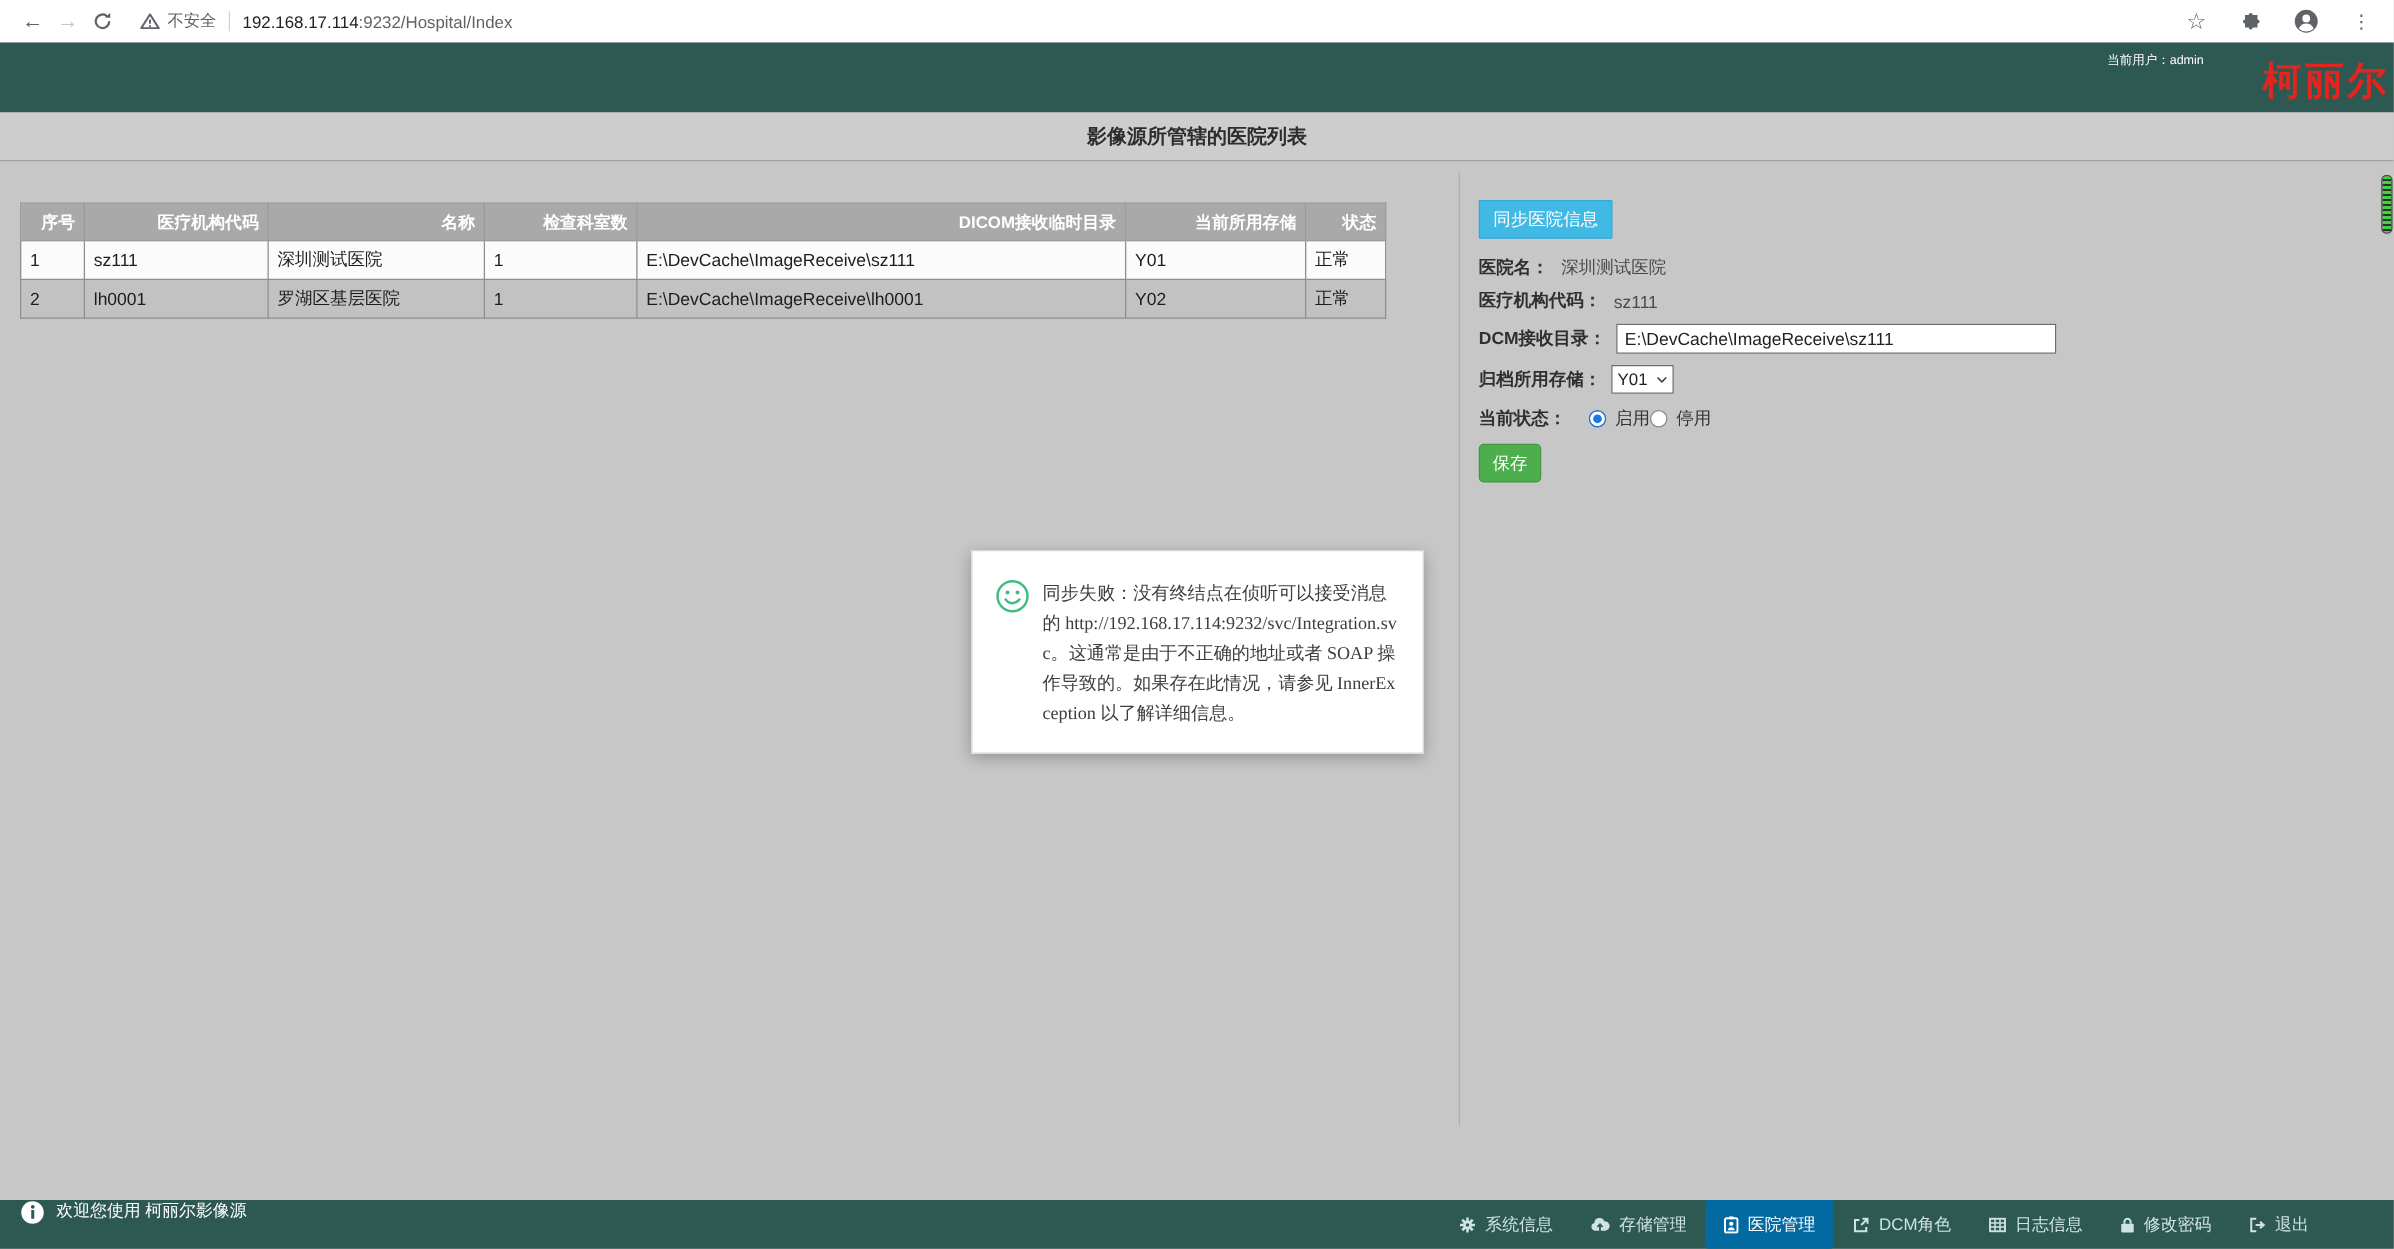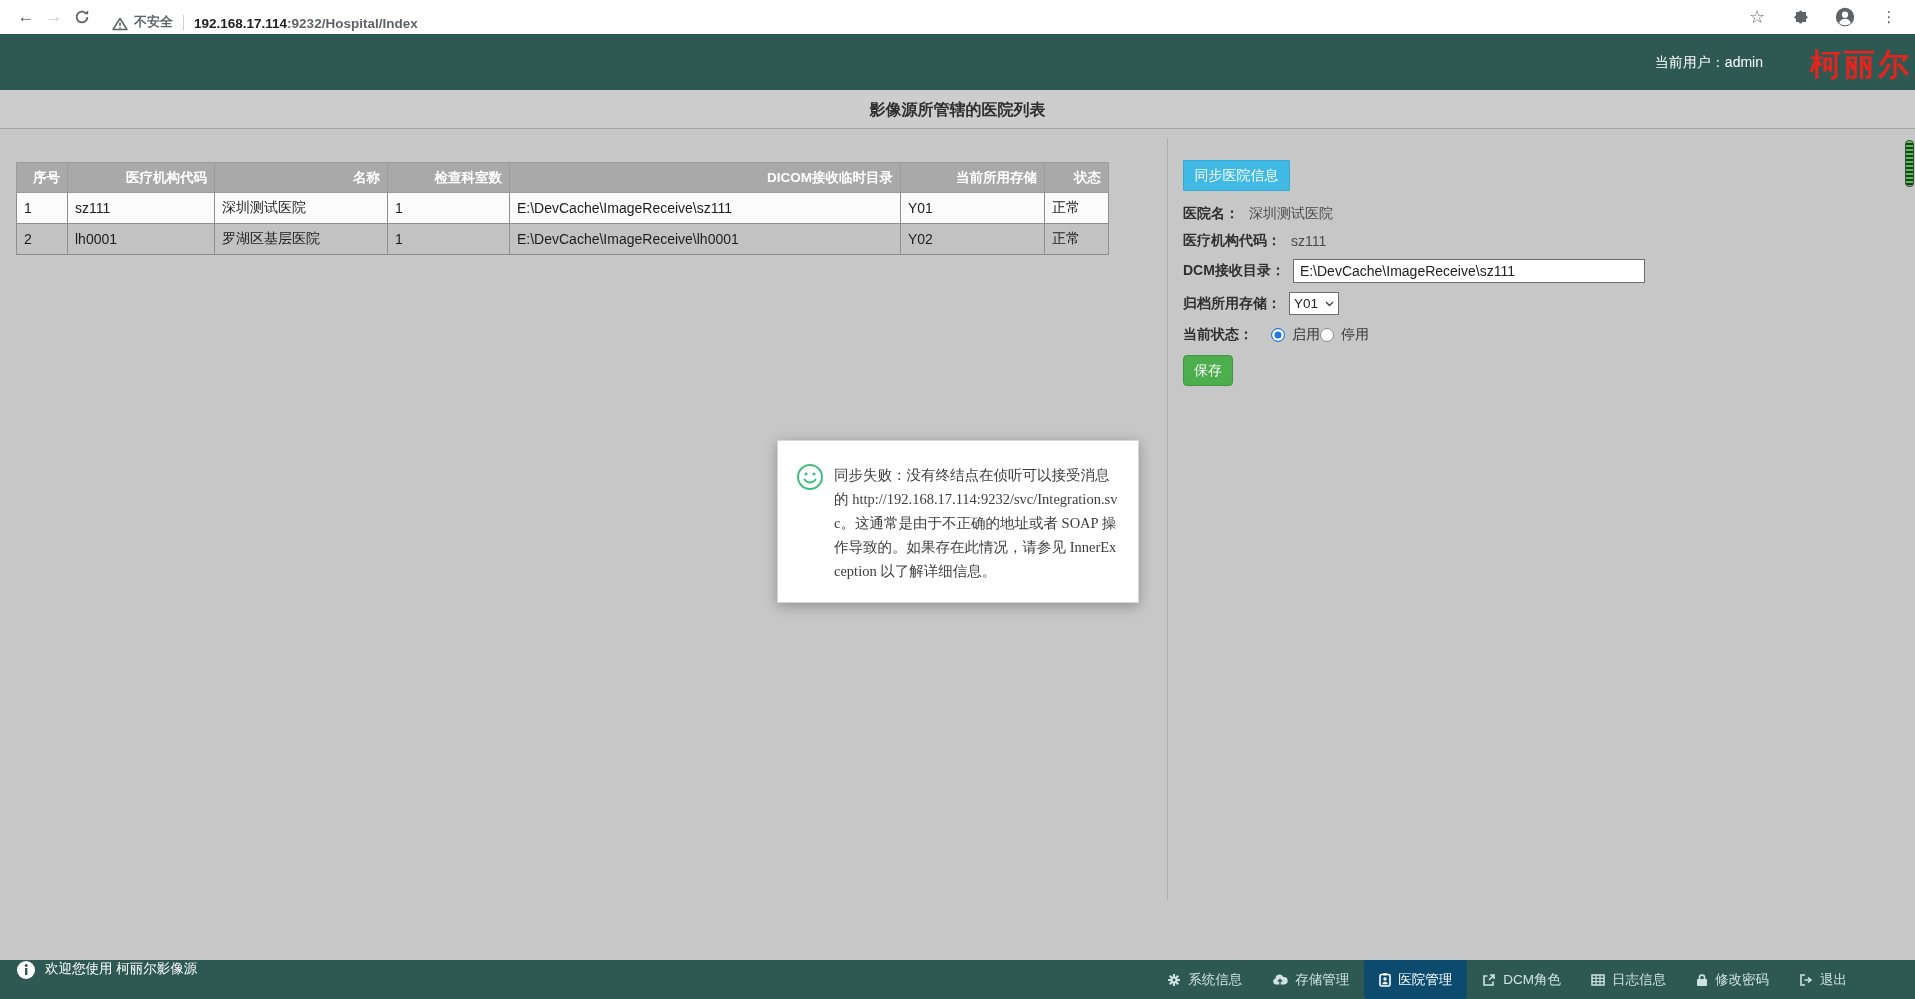--- a/index.html
+++ b/index.html
@@ -5,30 +5,30 @@
   * { margin:0; padding:0; box-sizing:border-box; }
   html,body { width:1915px; height:999px; overflow:hidden;
     font-family:"Liberation Sans","DejaVu Sans",sans-serif; background:#c7c7c7; }
 
   
   #browser-bar { position:absolute; left:0; top:0; width:1915px; height:34px;
     background:#ffffff; display:flex; align-items:center; padding:0 12px; }
   .nav-ico { width:28px; height:28px; display:flex; align-items:center; justify-content:center;
     font-size:17px; color:#5f6368; cursor:pointer; }
   .nav-ico.disabled { color:#c3c7cb; }
-  #omnibox { flex:1; display:flex; align-items:flex-end; margin-left:10px; height:28px;
-    padding-left:6px; font-size:13px; color:#5f6368;font-weight:bold; }
+  #omnibox { flex:1; display:flex; align-items:center; margin-left:10px; height:28px;
+    padding-left:6px; font-size:13px; color:#5f6368; }
   #omnibox .sep { width:1px; height:16px; background:#d0d3d6; margin:0 10px; }
   #omnibox .url { font-size:13.5px; color:#202124; }
   #omnibox .url-rest { color:#5f6368; }
   #browser-right { display:flex; align-items:center; gap:16px; margin-left:12px; }
 
   
   #app-header { position:absolute; left:0; top:34px; width:1915px; height:56px; background:#2e5953; }
-  #current-user { position:absolute; right:152px; top:20px; color:#ffffff; font-size:14px; }
+  #current-user { position:absolute; right:152px; top:7px; color:#ffffff; font-size:10px; }
   #logo { position:absolute; right:3px; top:15px; font-size:31px; font-weight:bold;
     color:#e3251f; letter-spacing:3px; line-height:1; }
 
   
   #title-bar { position:absolute; left:0; top:90px; width:1915px; height:39px;
     background:#cdcdcd; border-bottom:1px solid #a2a2a2; text-align:center; }
   #page-title { line-height:39px; font-size:16px; font-weight:bold; color:#2e2e2e; }
 
   
   #content { position:absolute; left:0; top:130px; width:1915px; height:830px; background:#c7c7c7; }
@@ -73,21 +73,21 @@
     color:#3d3d3d; word-break:break-all; }
 
   
   #footer { position:absolute; left:0; top:960px; width:1915px; height:39px; background:#2e5953;
     display:flex; align-items:flex-start; padding-left:16px; color:#ffffff; }
   #welcome { margin-left:9px; font-size:13.5px; }
   #footer-nav { margin-left:auto; height:100%; display:flex; align-items:stretch; padding-right:53px; }
   .nav-item { display:flex; align-items:center; gap:7px; padding:0 15px; font-size:13.5px;
     color:#cfe3e1; cursor:pointer; }
   .nav-item svg { display:block; }
-  .nav-item.active { background:#0c4a6e; color:#ffffff; border-radius:3px; }
+  .nav-item.active { background:#0369a1; color:#ffffff; border-radius:3px; }
 
   
   #scroll-thumb { position:absolute; right:1px; top:140px; width:9px; height:47px;
     border:1px solid #454545; border-radius:4px;
     background:repeating-linear-gradient(#3fd23f 0 2px, #303030 2px 4px); }
 </style>
 </head>
 <body>
 
 <div id="browser-bar">

